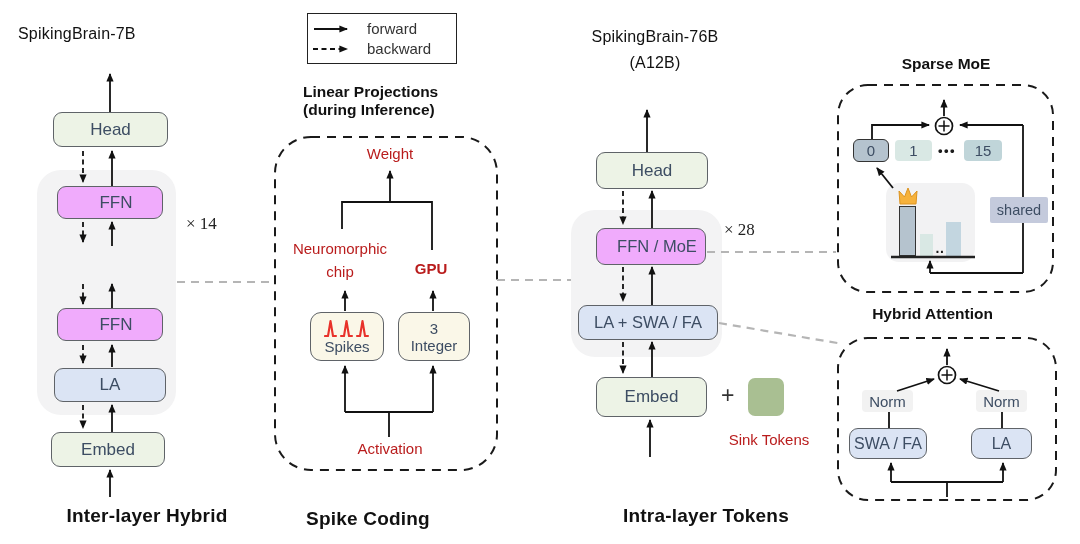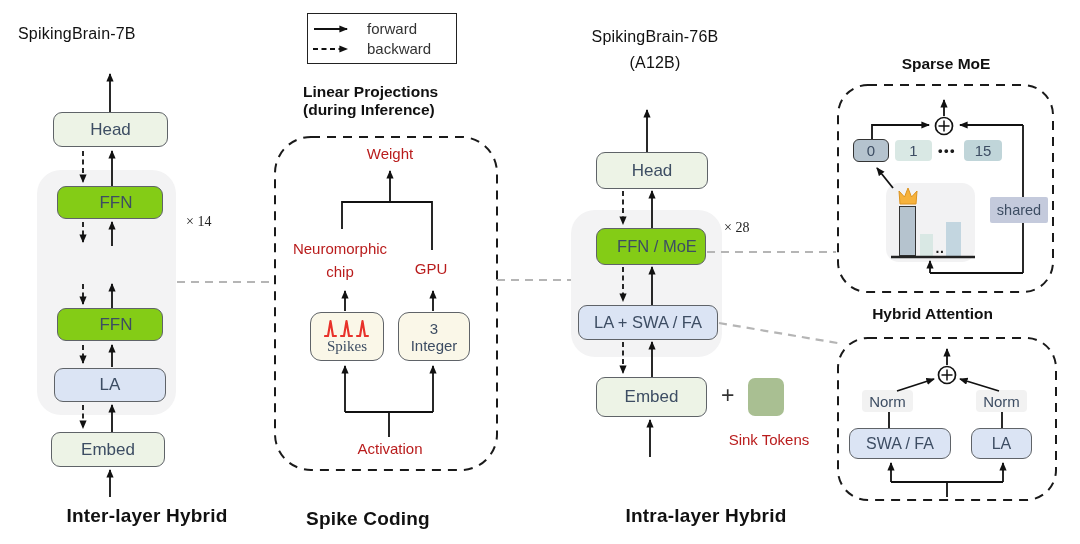--- a/index.html
+++ b/index.html
@@ -8,33 +8,33 @@
   .abs{position:absolute;}
   svg.layer{position:absolute;left:0;top:0;}
   .z0{z-index:0}.z1{z-index:1}.z2{z-index:2}.z3{z-index:3}.z4{z-index:4}
 
   .stack-bg{background:#f3f3f4;border-radius:24px;}
   .box{display:flex;align-items:center;justify-content:center;
        border:1.5px solid #5f6368;border-radius:9px;color:#3d4d63;
        font-size:17px;box-sizing:border-box;text-align:center;}
   .green{background:#edf3e6;}
   .blue{background:#dbe4f4;}
-  .slate{background:#84cc16;padding-left:12px;}
+  .slate{background:#f0abfc;padding-left:12px;}
   .cream{background:#faf7e8;flex-direction:column;line-height:17px;font-size:15px;}
   .teal{background:#d9e8e4;border:none;border-radius:4px;}
   .teal2{background:#c0d5d9;border:none;border-radius:4px;}
   .expert0{background:#b5c3ce;border:1.5px solid #333;border-radius:6px;}
   .sharedbox{background:#c4cadc;border:none;border-radius:2px;font-size:14.5px;}
   .pill{background:#f2f2f2;border:none;border-radius:4px;font-size:15px;}
 
   .title{font-weight:normal;color:#111;font-size:16px;letter-spacing:.2px;}
   .caption{font-weight:bold;color:#111;font-size:19px;text-align:center;letter-spacing:.2px;}
   .subtitle{font-weight:bold;color:#111;font-size:15.5px;}
   .lbl{color:#b91c1c;font-size:15px;text-align:center;}
-  .repeat{font-family:"Liberation Serif",serif;color:#222;font-size:14px;}
+  .repeat{font-family:"Liberation Serif",serif;color:#222;font-size:17px;}
   .legendbox{border:1.6px solid #222;background:#fff;display:flex;flex-direction:column;
              justify-content:space-evenly;padding:2px 8px;box-sizing:border-box;}
   .legrow{display:flex;align-items:center;gap:9px;color:#333;font-size:15px;}
   .bar{box-sizing:border-box;}
   .dots{color:#1c1c1c;font-weight:bold;font-size:13px;letter-spacing:1.5px;text-align:center;}
 </style>
 </head>
 <body>
 
 <div class="canvas">
@@ -138,23 +138,23 @@
   <div class="abs z2 subtitle" style="left:303px;top:83px;line-height:18px;">
     <div>Linear Projections</div>
     <div>(during Inference)</div>
   </div>
 
   <div class="abs z2 lbl" style="left:350px;top:145px;width:80px;">Weight</div>
   <div class="abs z2 lbl" style="left:275px;top:237px;width:130px;line-height:23px;">
     <div>Neuromorphic</div>
     <div>chip</div>
   </div>
-  <div class="abs z2 lbl" style="left:401px;top:260px;width:60px;">GPU</div>
-
-  <div class="abs z2 box cream" style="left:310px;top:312px;width:74px;height:49px;border-radius:11px;font-family:Liberation Serif, serif;">
+  <div class="abs z2 lbl" style="left:401px;top:260px;width:60px;font-weight:bold;">GPU</div>
+
+  <div class="abs z2 box cream" style="left:310px;top:312px;width:74px;height:49px;border-radius:11px;">
     <svg width="46" height="19" viewBox="0 0 46 19">
       <g stroke="#e8312a" stroke-width="2.1" fill="none" stroke-linejoin="round" stroke-linecap="round">
         <path d="M1,17 L4,17 L6.5,2 L9,17 L12,17"></path>
         <path d="M17,17 L20,17 L22.5,2 L25,17 L28,17"></path>
         <path d="M33,17 L36,17 L38.5,2 L41,17 L44,17"></path>
       </g>
     </svg>
     <span>Spikes</span>
   </div>
   <div class="abs z2 box cream" style="left:398px;top:312px;width:72px;height:49px;border-radius:11px;">
@@ -181,21 +181,21 @@
     </div>
   <div class="abs z2 box green" style="left:596px;top:377px;width:111px;height:40px;">
     <span>Embed</span>
     </div>
 
   <div class="abs z2 repeat" style="left:724px;top:220px;">× 28</div>
 
   <div class="abs z2" style="left:721px;top:382px;font-size:23px;color:#333;">+</div>
   <div class="abs z2" style="left:748px;top:378px;width:36px;height:38px;background:#a9bf92;border-radius:7px;"></div>
   <div class="abs z2 lbl" style="left:709px;top:431px;width:120px;">Sink Tokens</div>
-  <div class="abs z2 caption" style="left:586px;top:505px;width:240px;">Intra-layer Hybrid</div>
+  <div class="abs z2 caption" style="left:586px;top:505px;width:240px;">Intra-layer Tokens</div>
 
   <div class="abs z2 subtitle" style="left:866px;top:55px;width:160px;text-align:center;">Sparse MoE</div>
 
   <div class="abs z2" style="left:886px;top:183px;width:89px;height:79px;background:#f2f2f3;border-radius:13px;"></div>
 
   <div class="abs z3 box expert0" style="left:853px;top:139px;width:36px;height:23px;font-size:15px;">
     <span>0</span>
     </div>
   <div class="abs z3 box teal" style="left:895px;top:140px;width:37px;height:21px;font-size:15px;">
     <span>1</span>
@@ -216,21 +216,21 @@
 
   <div class="abs z2 subtitle" style="left:813px;top:305px;width:180px;text-align:right;">Hybrid Attention</div>
 
   <div class="abs z2 box pill" style="left:862px;top:390px;width:51px;height:22px;">
     <span>Norm</span>
     </div>
   <div class="abs z2 box pill" style="left:976px;top:390px;width:51px;height:22px;">
     <span>Norm</span>
     </div>
 
-  <div class="abs z2 box blue" style="left:849px;top:428px;width:102px;height:31px;font-size:16px;">
+  <div class="abs z2 box blue" style="left:849px;top:428px;width:78px;height:31px;font-size:16px;">
     <span>SWA / FA</span>
     </div>
   <div class="abs z2 box blue" style="left:971px;top:428px;width:61px;height:31px;font-size:16px;">
     <span>LA</span>
     </div>
 
   <svg class="layer z4" width="1080" height="544" viewBox="0 0 1080 544" style="pointer-events:none;">
     <defs>
       <marker id="ah2" markerWidth="10" markerHeight="9" refX="7.6" refY="3.6" orient="auto" markerUnits="userSpaceOnUse">
         <path d="M0,0 L8.6,3.6 L0,7.2 Z" fill="#111"></path>

